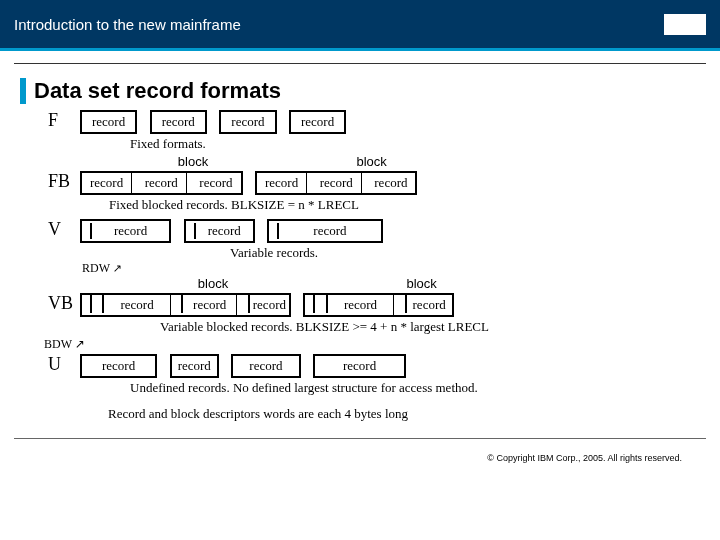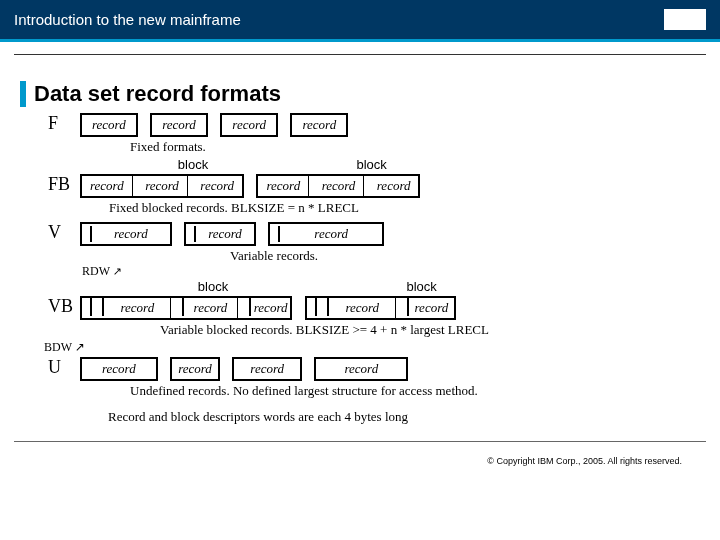--- a/index.html
+++ b/index.html
@@ -1,25 +1,25 @@
 <!DOCTYPE html>
 <html><head>
 <meta charset="utf-8">
 <style>
   * { box-sizing: border-box; margin: 0; padding: 0; }
   body { font-family: Arial, Helvetica, sans-serif; width:720px; height:540px; background:#fff; color:#000; }
-  .header { background:#003763; height:42px; display:flex; align-items:center; justify-content:space-between; padding:0 14px; border-bottom:3px solid #0099cc; }
+  .header { background:#003763; height:51px; display:flex; align-items:center; justify-content:space-between; padding:0 14px; border-bottom:3px solid #0099cc; }
   .header .title { color:#fff; font-size:15px; font-weight:400; }
   .header .logo { color:#fff; font-family:"Times New Roman",serif; font-weight:700; letter-spacing:2px; font-size:18px; display:flex; align-items:center; }
   .hr { height:1px; background:#333; margin:12px 14px 0 14px; }
   .content { padding:8px 20px 0 20px; }
-  .slide-title { font-size:22px; font-weight:700; margin:18px 0 6px 0; border-left:6px solid #0099cc; padding-left:8px; }
+  .slide-title { font-size:22px; font-weight:700; margin:6px 0 6px 0; border-left:6px solid #0099cc; padding-left:8px; }
   .row { display:flex; align-items:flex-start; margin:2px 0; }
   .lab { width:60px; font-family:"Times New Roman",serif; font-size:18px; padding-left:28px; }
-  .diagram { flex:1;font-style:italic; }
+  .diagram { flex:1; }
   .recbox { display:inline-block; border:2px solid #000; padding:2px 10px; font-family:"Times New Roman",serif; font-size:13px; text-align:center; }
   .gap { display:inline-block; width:8px; }
   .caption { font-family:"Times New Roman",serif; font-size:13px; text-align:left; margin:1px 0 2px 110px; }
   .blocklabels { font-family:Liberation Sans, sans-serif; font-size:13px; }
   .blocklabels span { display:inline-block; text-align:center; }
   .blockwrap { display:inline-block; border:2px solid #000; padding:0; }
   .blockwrap .cell { display:inline-block; border-right:1px solid #000; padding:2px 8px; font-family:"Times New Roman",serif; font-size:13px; }
   .blockwrap .cell:last-child { border-right:none; }
   .var-rec { display:inline-block; border:2px solid #000; position:relative; font-family:"Times New Roman",serif; font-size:13px; }
   .var-rec .rdw { display:inline-block; width:10px; border-right:2px solid #000; background:#fff; }

